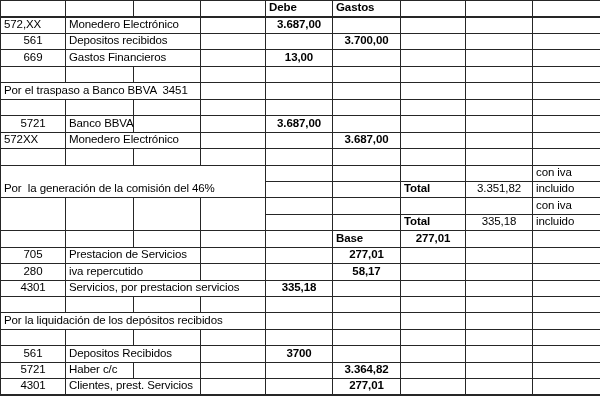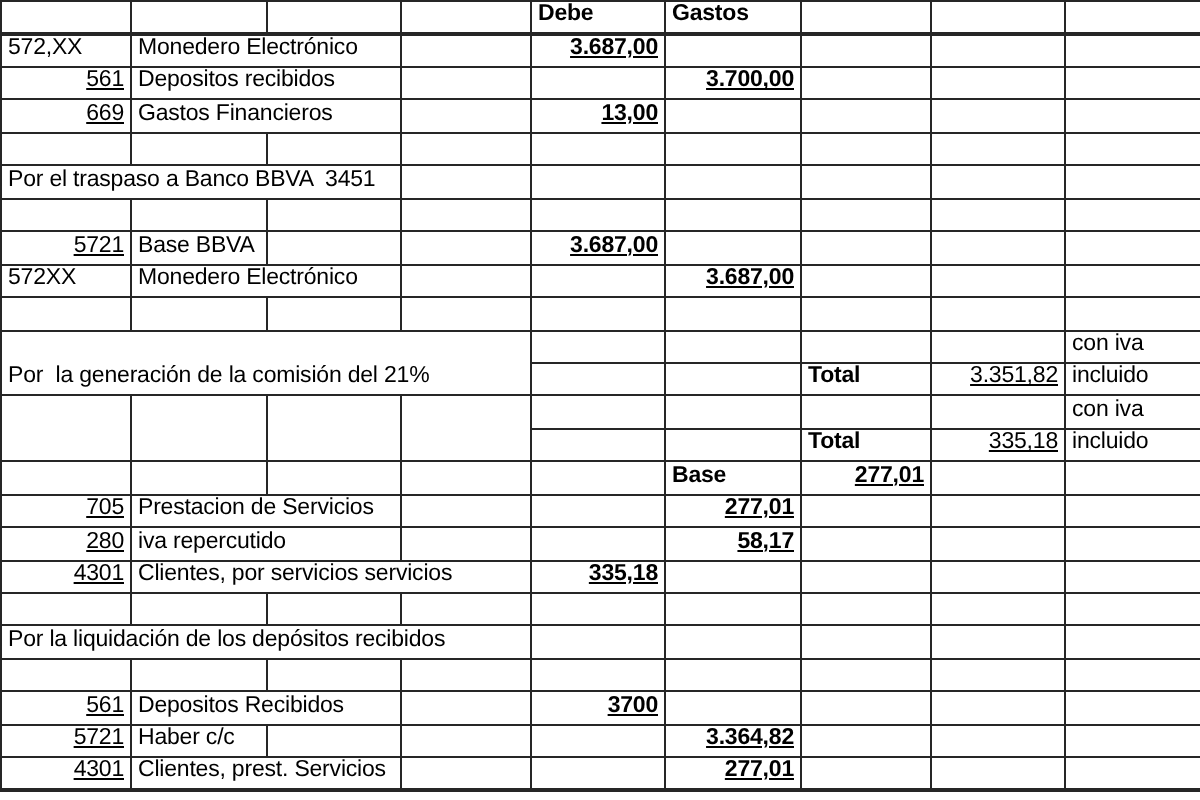--- a/index.html
+++ b/index.html
@@ -16,21 +16,21 @@
   table.grid tr{height:16.45px;}
   table.grid td{
     border:1px solid var(--grid,#262626);
     padding:0 3px 2px 3px;
     vertical-align:bottom;
     white-space:pre;
     overflow:visible;
     line-height:13px;
   }
   td.b{font-weight:bold;}
-  td.r{text-align:right;text-decoration:underline;}
+  td.r{text-align:center;}
   td.no-tl{border-top:1px solid transparent;border-left:1px solid transparent;}
   tr.tb td{border-bottom-width:2px;}
 </style>
 </head>
 <body>
 
 <div class="sheet">
   <table class="grid">
     <colgroup>
       <col style="width:65px">
@@ -111,21 +111,21 @@
           <td></td>
           <td></td>
           <td></td>
           <td></td>
           <td></td>
           <td></td>
           <td></td>
         </tr>
         <tr>
           <td class="r">5721</td>
-          <td>Base BBVA</td>
+          <td>Banco BBVA</td>
           <td></td>
           <td></td>
           <td class="b r">3.687,00</td>
           <td></td>
           <td></td>
           <td></td>
           <td></td>
         </tr>
         <tr>
           <td>572XX</td>
@@ -142,21 +142,21 @@
           <td></td>
           <td></td>
           <td></td>
           <td></td>
           <td></td>
           <td></td>
           <td></td>
           <td></td>
         </tr>
         <tr>
-          <td colspan="4" rowspan="2">Por  la generación de la comisión del 21%</td>
+          <td colspan="4" rowspan="2">Por  la generación de la comisión del 46%</td>
           <td></td>
           <td></td>
           <td></td>
           <td></td>
           <td>con iva</td>
         </tr>
         <tr>
           <td></td>
           <td></td>
           <td class="b">Total</td>
@@ -207,21 +207,21 @@
           <td colspan="2">iva repercutido</td>
           <td></td>
           <td></td>
           <td class="b r">58,17</td>
           <td></td>
           <td></td>
           <td></td>
         </tr>
         <tr>
           <td class="r">4301</td>
-          <td colspan="3">Clientes, por servicios servicios</td>
+          <td colspan="3">Servicios, por prestacion servicios</td>
           <td class="b r">335,18</td>
           <td></td>
           <td></td>
           <td></td>
           <td></td>
         </tr>
         <tr>
           <td></td>
           <td></td>
           <td></td>

